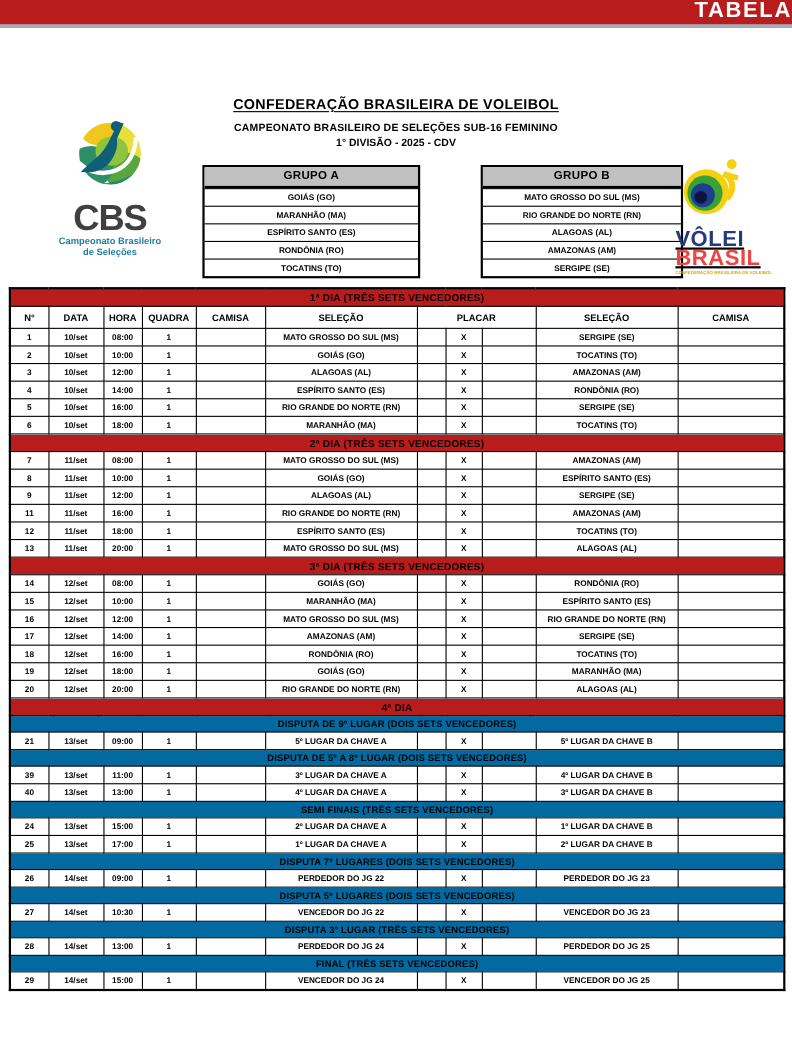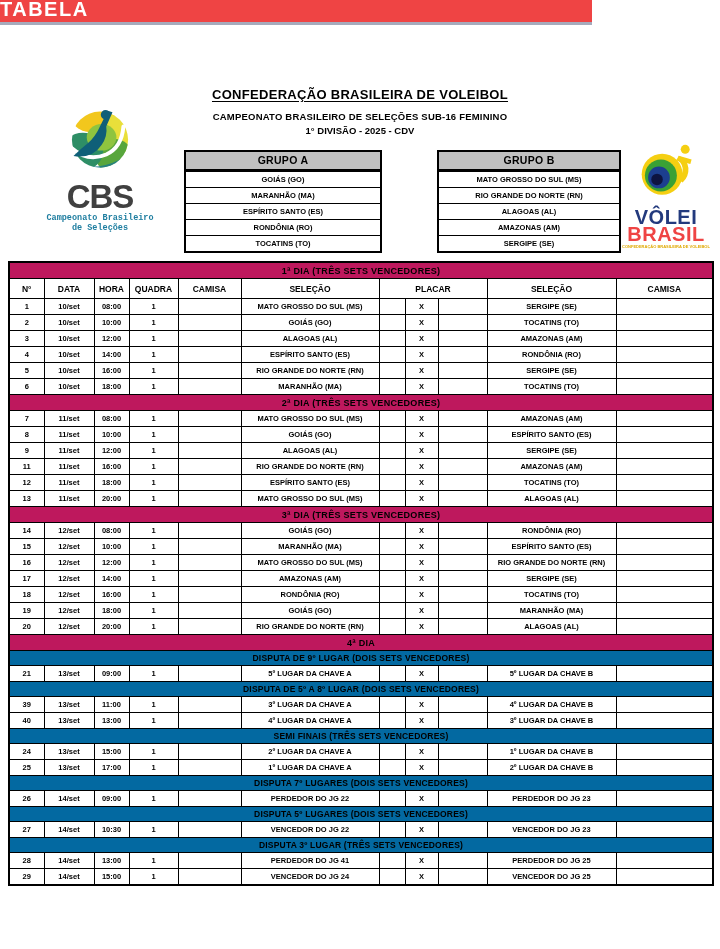--- a/index.html
+++ b/index.html
@@ -1,56 +1,56 @@
 <!DOCTYPE html>
 <html><head>
 <meta charset="utf-8">
 <style>
   html,body{margin:0;padding:0;background:#fff;}
   .page{position:relative;width:720px;height:949px;margin:0 auto;background:#fff;
         font-family:"Liberation Sans",sans-serif;color:#000;overflow:hidden;}
 
   
-  .banner{position:absolute;top:0;left:0;width:592px;height:22px;background:#ef4444;
-          border-bottom:3px solid #a6abbc;display:flex;align-items:center;justify-content:flex-start;overflow:hidden;}
+  .banner{position:absolute;top:0;left:0;width:720px;height:22px;background:#b91c1c;
+          border-bottom:3px solid #a6abbc;display:flex;align-items:center;justify-content:flex-end;overflow:hidden;}
   .banner span{color:#fff;font-weight:bold;font-size:20px;letter-spacing:1.5px;margin-top:-3px;}
 
   
   .doc-header{position:absolute;top:25px;left:0;width:720px;height:236px;}
   .titles{position:absolute;top:62px;left:0;width:100%;text-align:center;}
   .t1{font-size:13px;font-weight:bold;text-decoration:underline;text-underline-offset:2px;letter-spacing:.3px;}
   .t2{font-size:9.5px;font-weight:bold;margin-top:9px;letter-spacing:.2px;}
   .t3{font-size:9.5px;font-weight:bold;margin-top:3px;text-align:center;}
 
   .group-table{position:absolute;top:125px;border:2px solid #000;background:#fff;}
   .group-a{left:184px;width:194px;}
   .group-b{left:437px;width:180px;}
   .group-header{background:#c0c0c0;border-bottom:2px solid #000;font-weight:bold;font-size:10.5px;
                 text-align:center;height:17px;line-height:17px;letter-spacing:.3px;}
   .group-row{height:15px;line-height:15px;font-size:7.5px;font-weight:bold;text-align:center;border-top:1px solid #000;}
   .group-row:first-of-type{border-top:none;}
 
   
   .cbs-logo{position:absolute;left:38px;top:78px;width:124px;text-align:center;}
   .cbs-acronym{font-size:33px;font-weight:bold;color:#404040;letter-spacing:-1px;line-height:28px;margin-top:-2px;}
-  .cbs-caption{font-size:8.5px;font-weight:bold;color:#1f7ea0;line-height:10px;margin-top:2px;font-family:Liberation Mono, monospace;}
+  .cbs-caption{font-size:8.5px;font-weight:bold;color:#1f7ea0;line-height:10px;margin-top:2px;}
 
   
-  .volei-logo{position:absolute;left:614px;top:116px;width:104px;text-align:center;}
+  .volei-logo{position:absolute;left:614px;top:116px;width:104px;text-align:left;text-decoration:underline;}
   .volei-word{font-size:20px;font-weight:bold;color:#233a7d;line-height:17px;letter-spacing:.5px;}
   .brasil-word{font-size:20px;font-weight:bold;color:#ef4444;line-height:17px;letter-spacing:.5px;}
   .volei-caption{font-size:4px;font-weight:bold;color:#e0a900;white-space:nowrap;overflow:hidden;margin-top:1px;}
 
   
   table.schedule{position:absolute;top:261px;left:8px;width:704px;border-collapse:collapse;
                  table-layout:fixed;border:2px solid #000;}
   table.schedule td{border:1px solid #000;text-align:center;vertical-align:middle;font-weight:bold;
                     padding:0;overflow:hidden;white-space:nowrap;}
   tr.data-row td{font-size:7.5px;height:15px;}
-  tr.day-row td{background:#be185d;font-size:9px;height:15px;letter-spacing:.3px;}
+  tr.day-row td{background:#b91c1c;font-size:9px;height:15px;letter-spacing:.3px;}
   tr.sub-row td{background:#0369a1;font-size:8.5px;height:14px;letter-spacing:.2px;}
   tr.cols-row td{font-size:8.5px;height:19px;background:#fff;}
   td.xmark{font-size:8px;}
 </style>
 </head>
 <body>
 
 <div class="page">
 
   <header class="banner">
@@ -520,26 +520,29 @@
         </tr>
         <tr class="sub-row">
           <td colspan="11">DISPUTA 3º LUGAR (TRÊS SETS VENCEDORES)</td>
         </tr>
         <tr class="data-row">
           <td>28</td>
           <td>14/set</td>
           <td>13:00</td>
           <td>1</td>
           <td></td>
-          <td>PERDEDOR DO JG 41</td>
+          <td>PERDEDOR DO JG 24</td>
           <td></td>
           <td class="xmark">X</td>
           <td></td>
           <td>PERDEDOR DO JG 25</td>
           <td></td>
+        </tr>
+        <tr class="sub-row">
+          <td colspan="11">FINAL (TRÊS SETS VENCEDORES)</td>
         </tr>
         <tr class="data-row">
           <td>29</td>
           <td>14/set</td>
           <td>15:00</td>
           <td>1</td>
           <td></td>
           <td>VENCEDOR DO JG 24</td>
           <td></td>
           <td class="xmark">X</td>

